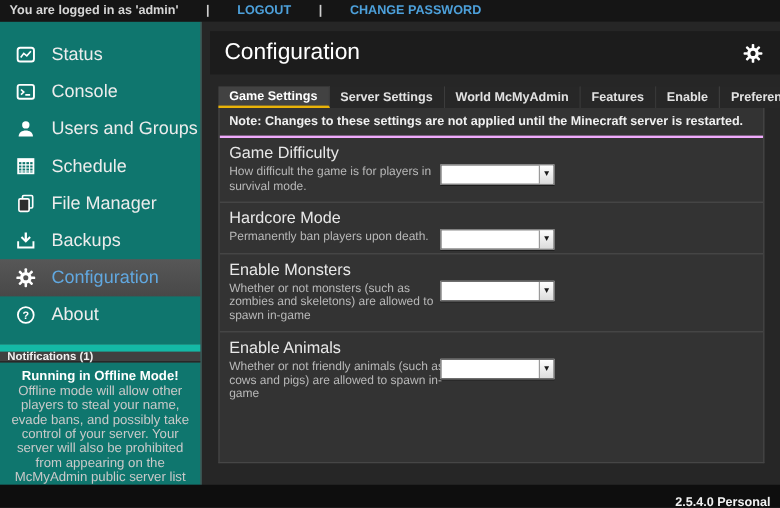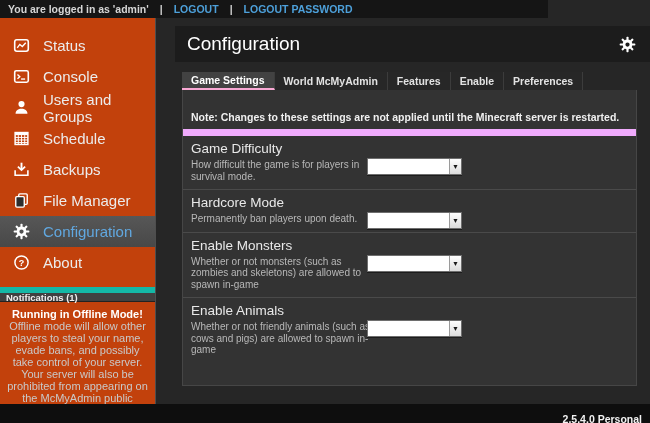--- a/index.html
+++ b/index.html
@@ -6,33 +6,33 @@
   html,body { width:650px; height:423px; overflow:hidden; }
   body {
     background:#262626;
     font-family:"Liberation Sans", sans-serif;
     position:relative;
     -webkit-font-smoothing:antialiased;
   }
 
   
   .topbar {
-    position:absolute; top:0; left:0; width:548px; height:18px;
+    position:absolute; top:0; left:0; width:650px; height:18px;
     background:#151515; color:#d6d6d6;
     font-size:10.5px; font-weight:bold;
-    display:flex; align-items:center; padding-left:8px; gap:11px;
+    display:flex; align-items:center; padding-left:8px; gap:23px;
     z-index:5;
   }
   .topbar a { color:#4da0da; text-decoration:none; cursor:pointer; }
   .topbar .sep { color:#cfcfcf; }
 
   
   .sidebar {
-    position:absolute; top:18px; left:0; width:156px; height:386px;
-    background:#c2410c; border-right:1px solid #4e4e4e;
+    position:absolute; top:18px; left:0; width:168px; height:386px;
+    background:#0f766e; border-right:1px solid #4e4e4e;
   }
   .menu { margin-top:12px; }
   .menu-item {
     height:31px; display:flex; align-items:center;
     padding-left:13px; cursor:pointer;
   }
   .menu-item .icon {
     width:17px; height:17px; flex:0 0 17px;
     display:flex; align-items:center; justify-content:center;
   }
@@ -71,33 +71,32 @@
   .tabs { margin:10px 0 0 7px; display:flex; height:18px; }
   .tab {
     background:#272727; color:#e2e2e2;
     font-size:10.5px; font-weight:bold;
     padding:0 9px; display:flex; align-items:center;
     border-right:1px solid #3c3c3c; cursor:pointer;
     white-space:nowrap;
   }
   .tab.active {
     background:#424242; color:#fff;
-    border-bottom:2px solid #f9a8d4;
+    border-bottom:2px solid #eab308;
   }
 
   .panel {
     margin-left:7px; width:455px; height:296px;
     background:#333333; border:1px solid #464646; border-top:none;
     overflow:hidden;
   }
   .note {
     padding:5px 8px 6px 8px; color:#f0f0f0;
     font-size:10.5px; font-weight:bold;
-    border-bottom:7px solid #f0abfc;
-    margin-top:16px;
+    border-bottom:2px solid #f0abfc;
   }
   .setting { position:relative; padding:5px 8px 7px 8px; }
   .setting + .setting { border-top:1px solid #4a4a4a; }
   .setting-name { color:#e8e8e8; font-size:13.5px; margin-bottom:3px; }
   .setting-desc { color:#b8b8b8; font-size:10px; line-height:11.5px; width:180px; }
   .select {
     position:absolute; left:184px; top:22px;
     width:95px; height:17px;
     background:#ffffff; border:1px solid #6e6e6e;
     box-shadow:0 1px 0 rgba(0,0,0,.45);
@@ -121,21 +120,21 @@
   }
 </style>
 </head>
 <body>
 
 <div class="topbar">
   <span>You are logged in as 'admin'</span>
   <span class="sep">|</span>
   <a>LOGOUT</a>
   <span class="sep">|</span>
-  <a>LOGOUT PASSWORD</a>
+  <a>CHANGE PASSWORD</a>
 </div>
 
 <div class="sidebar">
   <div class="menu" id="menu">
       <div class="menu-item">
     <span class="icon">
           <svg viewBox="0 0 16 16">
             <rect x="1.6" y="2.6" width="12.8" height="10.8" rx="2" fill="none" stroke="#fff" stroke-width="1.5"></rect>
             <polyline points="4,10.2 6.4,7 8.8,9 12,5.4" fill="none" stroke="#fff" stroke-width="1.3"></polyline>
           </svg>
@@ -172,35 +171,35 @@
             <line x1="5" y1="4.8" x2="5" y2="13.6" stroke="#fff" stroke-width="0.9"></line>
             <line x1="8" y1="4.8" x2="8" y2="13.6" stroke="#fff" stroke-width="0.9"></line>
             <line x1="11" y1="4.8" x2="11" y2="13.6" stroke="#fff" stroke-width="0.9"></line>
           </svg>
         </span>
     <span class="label">Schedule</span>
   </div>
       <div class="menu-item">
     <span class="icon">
           <svg viewBox="0 0 16 16">
+            <rect x="5.4" y="1.8" width="8" height="9.8" rx="1" fill="none" stroke="#fff" stroke-width="1.3"></rect>
+            <rect x="2.6" y="4.4" width="8" height="9.8" rx="1" fill="#2d2d2d" stroke="#fff" stroke-width="1.3"></rect>
+          </svg>
+        </span>
+    <span class="label">File Manager</span>
+  </div>
+      <div class="menu-item">
+    <span class="icon">
+          <svg viewBox="0 0 16 16">
             <path d="M8 1.6v6" stroke="#fff" stroke-width="1.8" fill="none"></path>
             <path d="M4.6 5.2 8 8.6 11.4 5.2" fill="none" stroke="#fff" stroke-width="1.6"></path>
             <path d="M2 8.6v4.8h12V8.6" fill="none" stroke="#fff" stroke-width="1.5"></path>
           </svg>
         </span>
     <span class="label">Backups</span>
-  </div>
-      <div class="menu-item">
-    <span class="icon">
-          <svg viewBox="0 0 16 16">
-            <rect x="5.4" y="1.8" width="8" height="9.8" rx="1" fill="none" stroke="#fff" stroke-width="1.3"></rect>
-            <rect x="2.6" y="4.4" width="8" height="9.8" rx="1" fill="#2d2d2d" stroke="#fff" stroke-width="1.3"></rect>
-          </svg>
-        </span>
-    <span class="label">File Manager</span>
   </div>
       <div class="menu-item active">
     <span class="icon">
           <svg viewBox="0 0 16 16">
             <g fill="#fff">
               <rect x="7" y="0.6" width="2" height="3.4" rx="0.7"></rect>
               <rect x="7" y="0.6" width="2" height="3.4" rx="0.7" transform="rotate(45 8 8)"></rect>
               <rect x="7" y="0.6" width="2" height="3.4" rx="0.7" transform="rotate(90 8 8)"></rect>
               <rect x="7" y="0.6" width="2" height="3.4" rx="0.7" transform="rotate(135 8 8)"></rect>
               <rect x="7" y="0.6" width="2" height="3.4" rx="0.7" transform="rotate(180 8 8)"></rect>
@@ -244,20 +243,21 @@
             <rect x="7" y="0.6" width="2" height="3.4" rx="0.7" transform="rotate(225 8 8)"></rect>
             <rect x="7" y="0.6" width="2" height="3.4" rx="0.7" transform="rotate(270 8 8)"></rect>
             <rect x="7" y="0.6" width="2" height="3.4" rx="0.7" transform="rotate(315 8 8)"></rect>
           </g>
           <circle cx="8" cy="8" r="3.3" fill="none" stroke="#fff" stroke-width="2.6"></circle>
         </svg>
       </div>
   </div>
   <div class="tabs" id="tabs">
       <div class="tab active">Game Settings</div>
+      <div class="tab">Server Settings</div>
       <div class="tab">World McMyAdmin</div>
       <div class="tab">Features</div>
       <div class="tab">Enable</div>
       <div class="tab">Preferences</div>
     </div>
   <div class="panel">
     <div class="note">Note: Changes to these settings are not applied until the Minecraft server is restarted.</div>
     <div id="settings">
         <div class="setting">
     <div class="setting-name">Game Difficulty</div>

